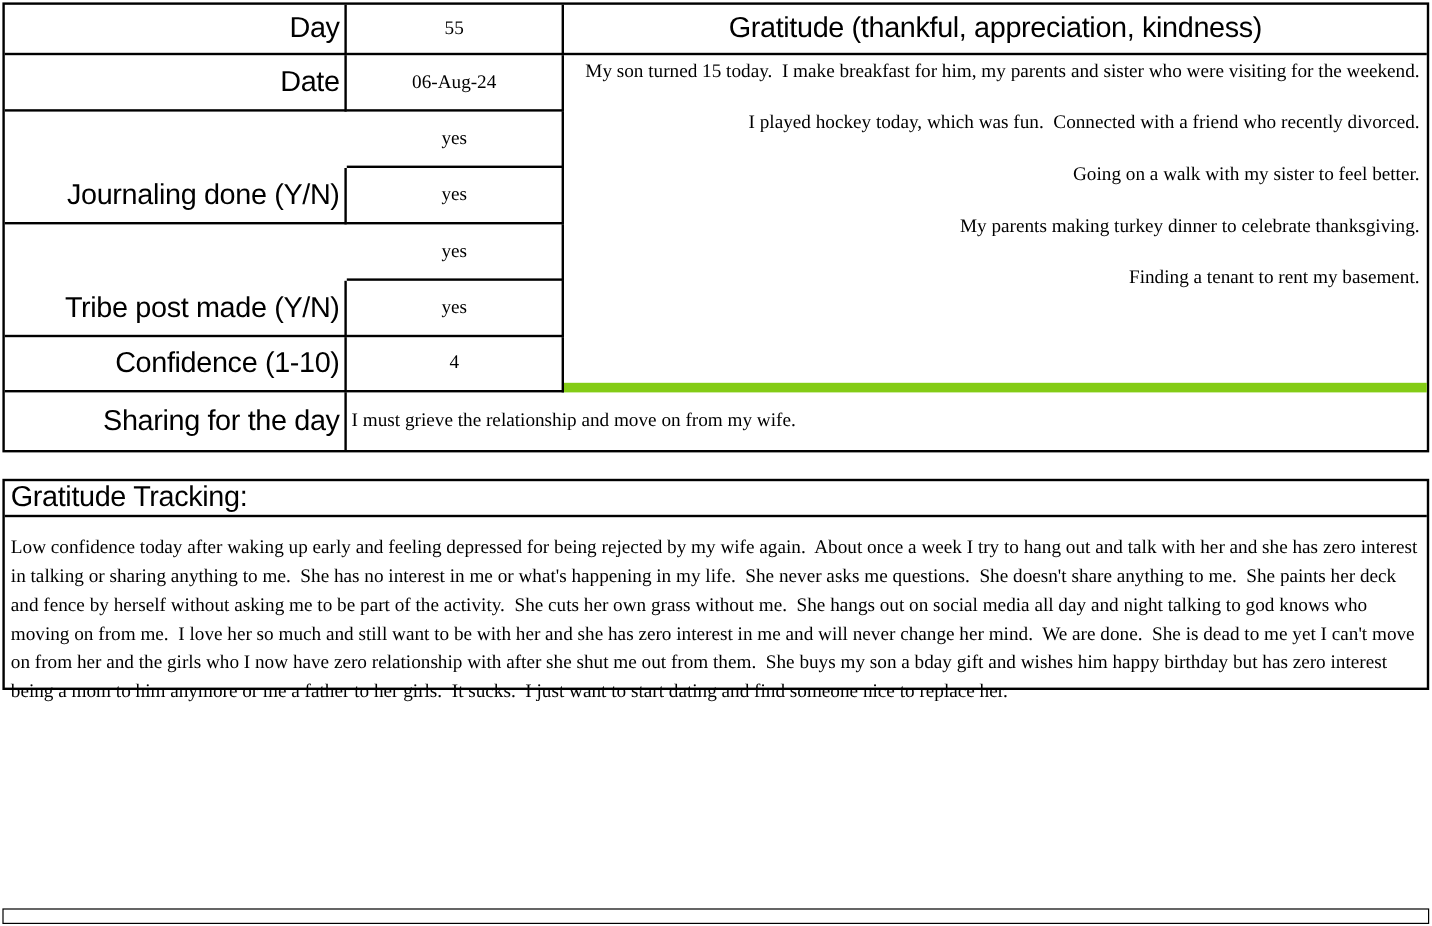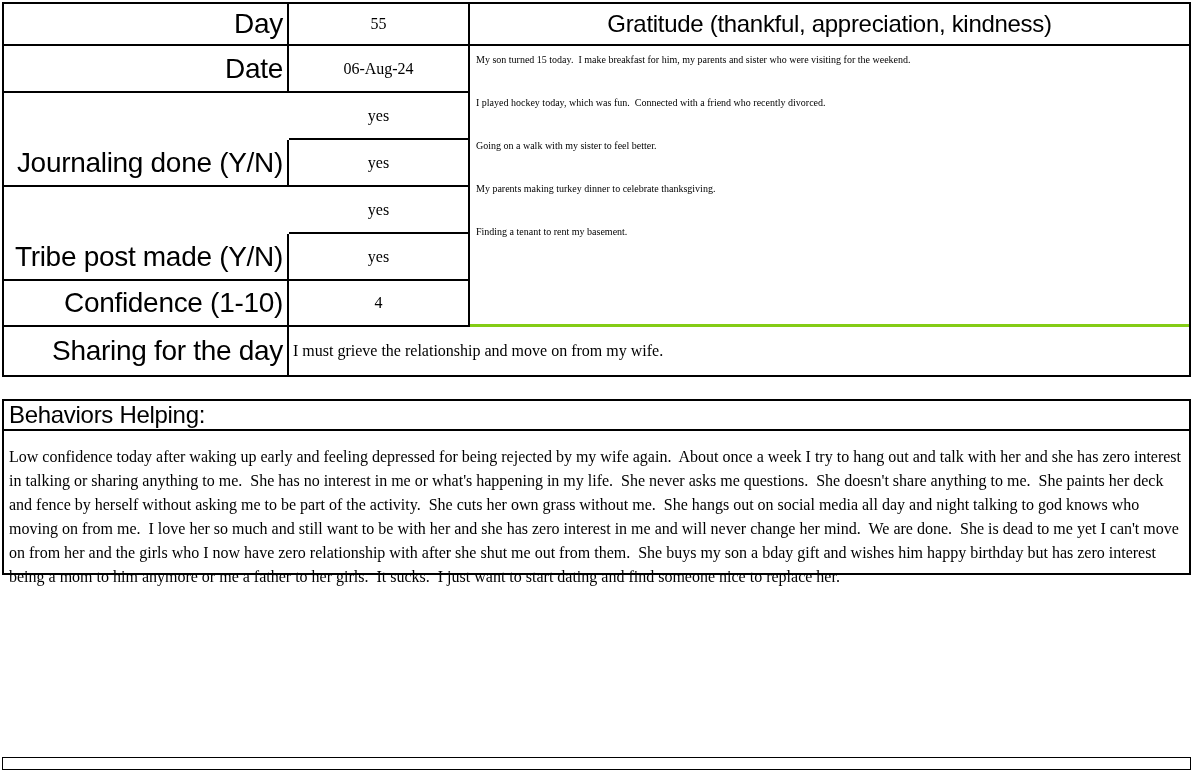--- a/index.html
+++ b/index.html
@@ -11,37 +11,37 @@
     position:absolute;left:2px;top:2px;width:1189px;height:375px;
     box-sizing:border-box;border:2px solid #000;
     display:grid;
     grid-template-columns:285px 181px 1fr;
     grid-template-rows:42px 47px 47px 47px 47px 47px 46px 1fr;
   }
   .cell{box-sizing:border-box;display:flex;align-items:center;overflow:hidden;}
   .lblcell{
     grid-column:1;justify-content:flex-end;padding-right:4px;
     border-right:2px solid #000;border-bottom:2px solid #000;
-    font-size:28px;white-space:pre;letter-spacing:-0.3px;
+    font-size:24px;white-space:pre;letter-spacing:-0.3px;
   }
   .lblcell.lastrow{border-bottom:none;}
   .valcell{
     grid-column:2;justify-content:center;
     border-right:2px solid #000;border-bottom:2px solid #000;
     font-family:"Liberation Serif",serif;font-size:16px;
   }
   .grathead{
     grid-column:3;grid-row:1;justify-content:center;
     border-bottom:2px solid #000;font-size:24px;letter-spacing:-0.3px;
   }
   .gratbody{
     grid-column:3;grid-row:2/8;align-items:flex-start;
-    border-bottom:3px solid #84cc16;
-    font-family:"Liberation Serif",serif;font-size:10px;line-height:21.5px;
-    padding:3px 6px;white-space:pre-wrap;display:block;
+    border-bottom:8px solid #84cc16;
+    font-family:"Liberation Serif",serif;font-size:16px;line-height:21.5px;
+    padding:3px 6px;white-space:pre-wrap;display:block;text-align:right;
   }
   .ctxval{
     grid-column:2/4;grid-row:8;
     font-family:"Liberation Serif",serif;font-size:16px;padding-left:4px;
   }
 
   
   .section{position:absolute;left:2px;width:1189px;box-sizing:border-box;border:2px solid #000;background:#fff;}
   .sec-behaviors{top:399px;height:176px;}
   .sec-wins{top:595px;height:160px;}
@@ -97,20 +97,20 @@
 I played hockey today, which was fun.  Connected with a friend who recently divorced.
 
 Going on a walk with my sister to feel better.
 
 My parents making turkey dinner to celebrate thanksgiving.
 
 Finding a tenant to rent my basement.</div>
   </div>
 
   <div class="section sec-behaviors">
-    <div class="sec-header">Behaviors Helping:</div>
+    <div class="sec-header">Gratitude Tracking:</div>
     <div class="sec-body">Low confidence today after waking up early and feeling depressed for being rejected by my wife again.  About once a week I try to hang out and talk with her and she has zero interest in talking or sharing anything to me.  She has no interest in me or what's happening in my life.  She never asks me questions.  She doesn't share anything to me.  She paints her deck and fence by herself without asking me to be part of the activity.  She cuts her own grass without me.  She hangs out on social media all day and night talking to god knows who moving on from me.  I love her so much and still want to be with her and she has zero interest in me and will never change her mind.  We are done.  She is dead to me yet I can't move on from her and the girls who I now have zero relationship with after she shut me out from them.  She buys my son a bday gift and wishes him happy birthday but has zero interest being a mom to him anymore or me a father to her girls.  It sucks.  I just want to start dating and find someone nice to replace her.</div>
   </div>
 
 
   <div class="footer-row"></div>
 
 </div>
 
 </body></html>

